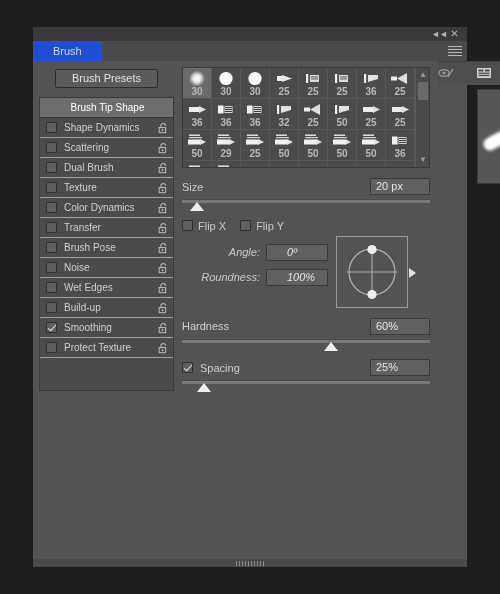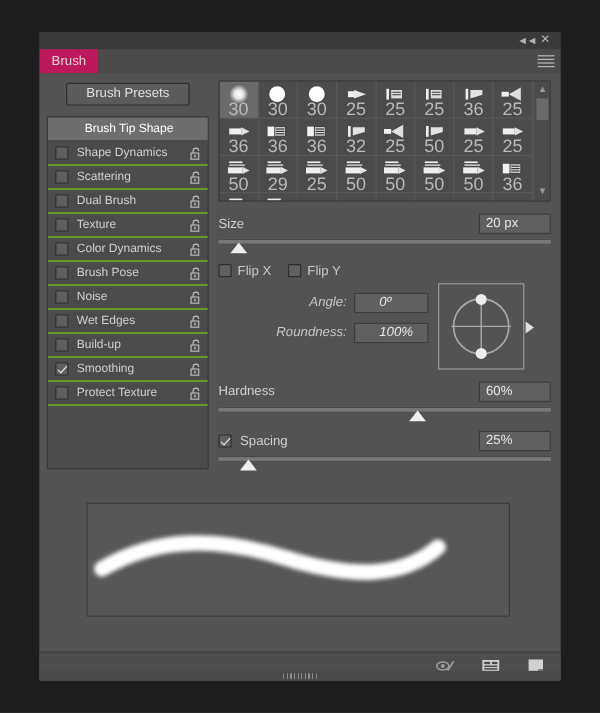--- a/index.html
+++ b/index.html
@@ -41,44 +41,44 @@
 
   .tabstrip {
     height: 20px;
     background: #3a3a3a;
     display: flex;
     align-items: stretch;
     position: relative;
     flex: 0 0 auto;
   }
   .tab {
-    padding: 0 10px;
+    padding: 0 20px;
     display: flex; align-items: center;
-    background: #be185d;
+    background: #1d4ed8;
     color: #d8d8d8;
     font-size: 11px;
     cursor: pointer;
   }
   .tabstrip .filler { flex: 1; background: #4a4a4a; }
   .menu-btn {
     position: absolute; right: 5px; top: 4px;
     width: 14px; height: 12px;
     display: flex; flex-direction: column;
     justify-content: space-between;
     padding: 1px 0;
     cursor: pointer;
   }
   .menu-btn i { display: block; height: 1px; background: #b8b8b8; }
 
   .body-area {
     flex: 1;
     position: relative;
     background: #535353;
     display: flex;
-    flex-direction: column;
+    flex-direction: row;
   }
 
   
   .top-section {
     display: flex;
     height: 330px;
     flex: 0 0 auto;
   }
 
   
@@ -173,21 +173,21 @@
     display: flex; flex-direction: column;
     align-items: center; justify-content: flex-start;
     padding-top: 2px;
     cursor: pointer;
   }
   .bcell .thumb {
     height: 17px; width: 28px;
     display: flex; align-items: center; justify-content: center;
   }
   .bcell .num {
-    font-size: 15px; color: #b9b9b9; line-height: 10px;
+    font-size: 10px; color: #b9b9b9; line-height: 10px; font-weight: bold;
   }
   .gscroll {
     width: 14px;
     background: #4b4b4b;
     border-left: 1px solid #585858;
     position: relative;
     cursor: pointer;
   }
   .gscroll .arr {
     position: absolute; left: 0; width: 14px; height: 12px;
@@ -379,20 +379,29 @@
               <span class="lbl">Texture</span>
               <span class="lock"><svg viewBox="0 0 12 13" width="11" height="12">
                   <path d="M3.2 6 V4.1 a2.5 2.5 0 0 1 5 0" fill="none" stroke="#cdcdcd" stroke-width="1.1"></path>
                   <rect x="1.3" y="6" width="7" height="5.6" fill="none" stroke="#cdcdcd" stroke-width="1.1"></rect>
                   <rect x="4.2" y="7.7" width="1.4" height="2.2" fill="#cdcdcd"></rect>
                 </svg></span>
             </div>
             <div class="opt-row">
               <span class="cbox"></span>
               <span class="lbl">Color Dynamics</span>
+              <span class="lock"><svg viewBox="0 0 12 13" width="11" height="12">
+                  <path d="M3.2 6 V4.1 a2.5 2.5 0 0 1 5 0" fill="none" stroke="#cdcdcd" stroke-width="1.1"></path>
+                  <rect x="1.3" y="6" width="7" height="5.6" fill="none" stroke="#cdcdcd" stroke-width="1.1"></rect>
+                  <rect x="4.2" y="7.7" width="1.4" height="2.2" fill="#cdcdcd"></rect>
+                </svg></span>
+            </div>
+            <div class="opt-row">
+              <span class="cbox"></span>
+              <span class="lbl">Transfer</span>
               <span class="lock"><svg viewBox="0 0 12 13" width="11" height="12">
                   <path d="M3.2 6 V4.1 a2.5 2.5 0 0 1 5 0" fill="none" stroke="#cdcdcd" stroke-width="1.1"></path>
                   <rect x="1.3" y="6" width="7" height="5.6" fill="none" stroke="#cdcdcd" stroke-width="1.1"></rect>
                   <rect x="4.2" y="7.7" width="1.4" height="2.2" fill="#cdcdcd"></rect>
                 </svg></span>
             </div>
             <div class="opt-row">
               <span class="cbox"></span>
               <span class="lbl">Brush Pose</span>
               <span class="lock"><svg viewBox="0 0 12 13" width="11" height="12">

